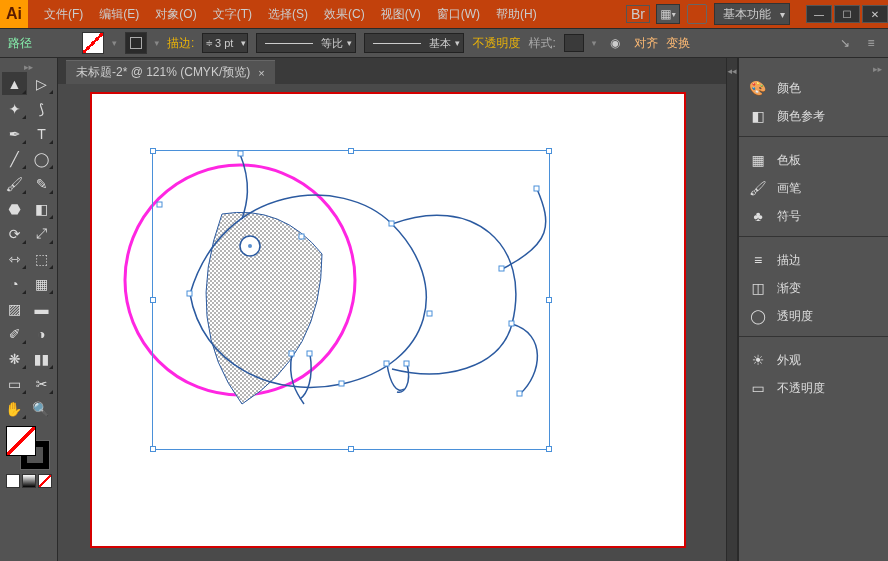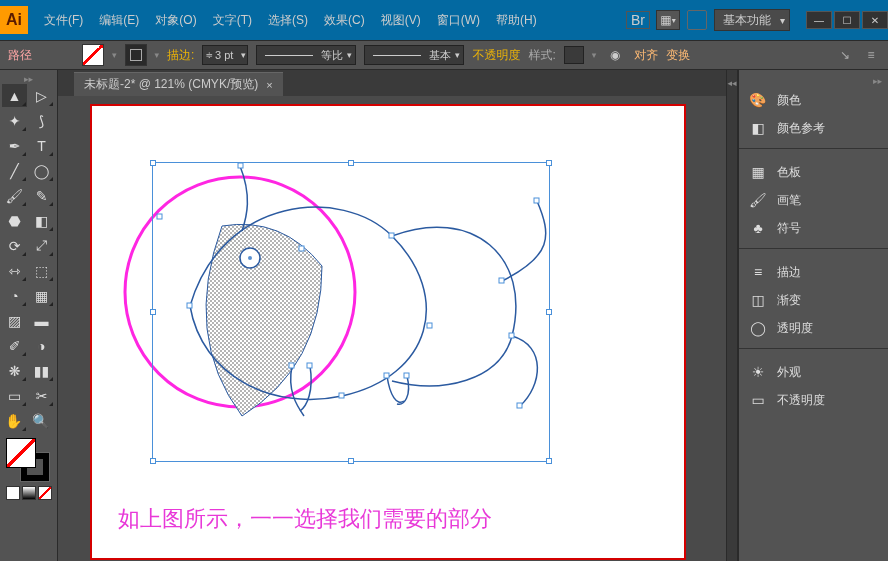--- a/index.html
+++ b/index.html
@@ -1,29 +1,29 @@
 <!DOCTYPE html>
 <html><head>
 <meta charset="utf-8">
 <style>
 *{margin:0;padding:0;box-sizing:border-box;font-family:"Microsoft YaHei",sans-serif;user-select:none}
 body{background:#4a4a4a;width:888px;height:561px;overflow:hidden;position:relative}
-.titlebar{height:40px;background:#0369a1;display:flex;align-items:center;color:#ccc;font-size:12px}
+.titlebar{height:28px;background:#c2410c;display:flex;align-items:center;color:#ccc;font-size:12px}
 .ai-logo{width:28px;height:28px;background:#ff9a00;color:#5a1c00;font-weight:bold;font-size:16px;display:flex;align-items:center;justify-content:center;margin-right:8px}
 .menu-item{padding:0 8px;cursor:pointer;height:28px;line-height:28px}
 .titlebar-right{margin-left:auto;display:flex;align-items:center;gap:6px}
 .tb-btn{width:22px;height:22px;display:flex;align-items:center;justify-content:center;cursor:pointer;color:#ccc}
 .search-box{width:20px;height:20px;border:1px solid #666;border-radius:2px}
 .layout-btn{width:24px;height:20px;background:#555;border:1px solid #333;display:flex;align-items:center;justify-content:center}
 .dropdown{height:22px;padding:0 18px 0 8px;background:#4a4a4a;color:#ccc;font-size:12px;display:flex;align-items:center;position:relative;border:1px solid #333}
 .dropdown::after{content:"▾";position:absolute;right:4px;font-size:10px}
 .win-btns{display:flex;gap:2px;margin-left:10px}
 .win-btn{width:26px;height:18px;background:#323232;border:1px solid #555;display:flex;align-items:center;justify-content:center;color:#ccc;font-size:10px;cursor:pointer}
 .ctrlbar{height:30px;background:#535353;border-top:1px solid #2a2a2a;border-bottom:1px solid #2a2a2a;display:flex;align-items:center;padding:0 8px;color:#aaa;font-size:12px;gap:8px}
-.ctrl-label{color:#fca5a5;margin-right:6px}
+.ctrl-label{color:#86efac;margin-right:6px}
 .swatch{width:22px;height:22px;border:1px solid #333;background:linear-gradient(to bottom right,transparent 45%,red 45%,red 55%,transparent 55%),#fff}
 .swatch-gray{width:22px;height:22px;border:1px solid #333;background:#2a2a2a;display:flex;align-items:center;justify-content:center}
 .swatch-gray::before{content:"";width:10px;height:10px;border:1px solid #aaa}
 .ctrl-link{color:#eab308;cursor:pointer}
 .ctrl-link2{color:#fdba74;cursor:pointer}
 .num-input{width:46px;height:20px;background:#3a3a3a;border:1px solid #222;color:#ccc;font-size:11px;padding:0 2px;display:flex;align-items:center}
 .wide-sel{width:100px;height:20px;background:#3a3a3a;border:1px solid #222;display:flex;align-items:center;justify-content:flex-end;color:#ccc;font-size:11px;padding:0 4px;gap:4px}
 .wide-sel .line{flex:1;height:1px;background:#ccc;margin:0 4px}
 .chain{width:18px;height:18px;display:flex;align-items:center;justify-content:center;color:#aaa}
 .workspace{display:flex;height:503px}
@@ -33,21 +33,21 @@
 .tool.active{background:#3a3a3a}
 .tool .corner{position:absolute;bottom:1px;right:1px;width:0;height:0;border-left:4px solid transparent;border-bottom:4px solid #222}
 .fill-stroke{margin-top:6px;position:relative;width:44px;height:44px;margin-left:4px}
 .fs-fill{position:absolute;width:30px;height:30px;background:#fff;border:1px solid #000;top:0;left:0}
 .fs-fill::after{content:"";position:absolute;inset:0;background:linear-gradient(to bottom right,transparent 45%,red 45%,red 55%,transparent 55%)}
 .fs-stroke{position:absolute;width:30px;height:30px;background:#000;border:1px solid #666;bottom:0;right:0}
 .fs-stroke::after{content:"";position:absolute;top:6px;left:6px;right:6px;bottom:6px;background:#535353}
 .mini-swatches{display:flex;gap:2px;margin-top:4px;margin-left:4px}
 .mini-sw{width:14px;height:14px;border:1px solid #333}
 .canvas-area{flex:1;background:#4a4a4a;display:flex;flex-direction:column}
-.tab-bar{height:26px;background:#3a3a3a;display:flex;align-items:flex-end;padding-left:16px}
+.tab-bar{height:26px;background:#3a3a3a;display:flex;align-items:flex-end;padding-left:8px}
 .doc-tab{height:24px;background:#535353;color:#ccc;font-size:12px;padding:0 10px;display:flex;align-items:center;gap:8px;border-top:1px solid #666}
 .doc-tab .close{font-size:11px;cursor:pointer}
 .artboard-wrap{flex:1;padding:8px;overflow:hidden;position:relative}
 .artboard-outer{width:596px;height:456px;border:2px solid #d40000;background:#fff;position:relative;margin-left:24px}
 .caption{position:absolute;bottom:24px;left:26px;color:#e838d8;font-size:22px;font-family:"SimSun",serif}
 .sel-box{position:absolute;border:1px solid #4a90d9;top:56px;left:60px;width:398px;height:300px}
 .handle{position:absolute;width:6px;height:6px;background:#fff;border:1px solid #4a90d9}
 .h-tl{top:-3px;left:-3px}.h-tm{top:-3px;left:50%;margin-left:-3px}.h-tr{top:-3px;right:-3px}
 .h-ml{top:50%;left:-3px;margin-top:-3px}.h-mr{top:50%;right:-3px;margin-top:-3px}
 .h-bl{bottom:-3px;left:-3px}.h-bm{bottom:-3px;left:50%;margin-left:-3px}.h-br{bottom:-3px;right:-3px}
@@ -252,21 +252,20 @@
         <div class="sel-box">
           <div class="handle h-tl"></div>
           <div class="handle h-tm"></div>
           <div class="handle h-tr"></div>
           <div class="handle h-ml"></div>
           <div class="handle h-mr"></div>
           <div class="handle h-bl"></div>
           <div class="handle h-bm"></div>
           <div class="handle h-br"></div>
         </div>
-        <div class="caption">如上图所示，一一选择我们需要的部分</div>
       </div>
     </div>
   </div>
 
   <div class="collapse-strip">◂◂</div>
 
   <div class="right-panels">
     <div style="height:10px;display:flex;justify-content:flex-end;color:#888;font-size:9px;padding-right:6px">▸▸</div>
     <div class="panel-item">
         <span class="panel-icon">🎨</span>

